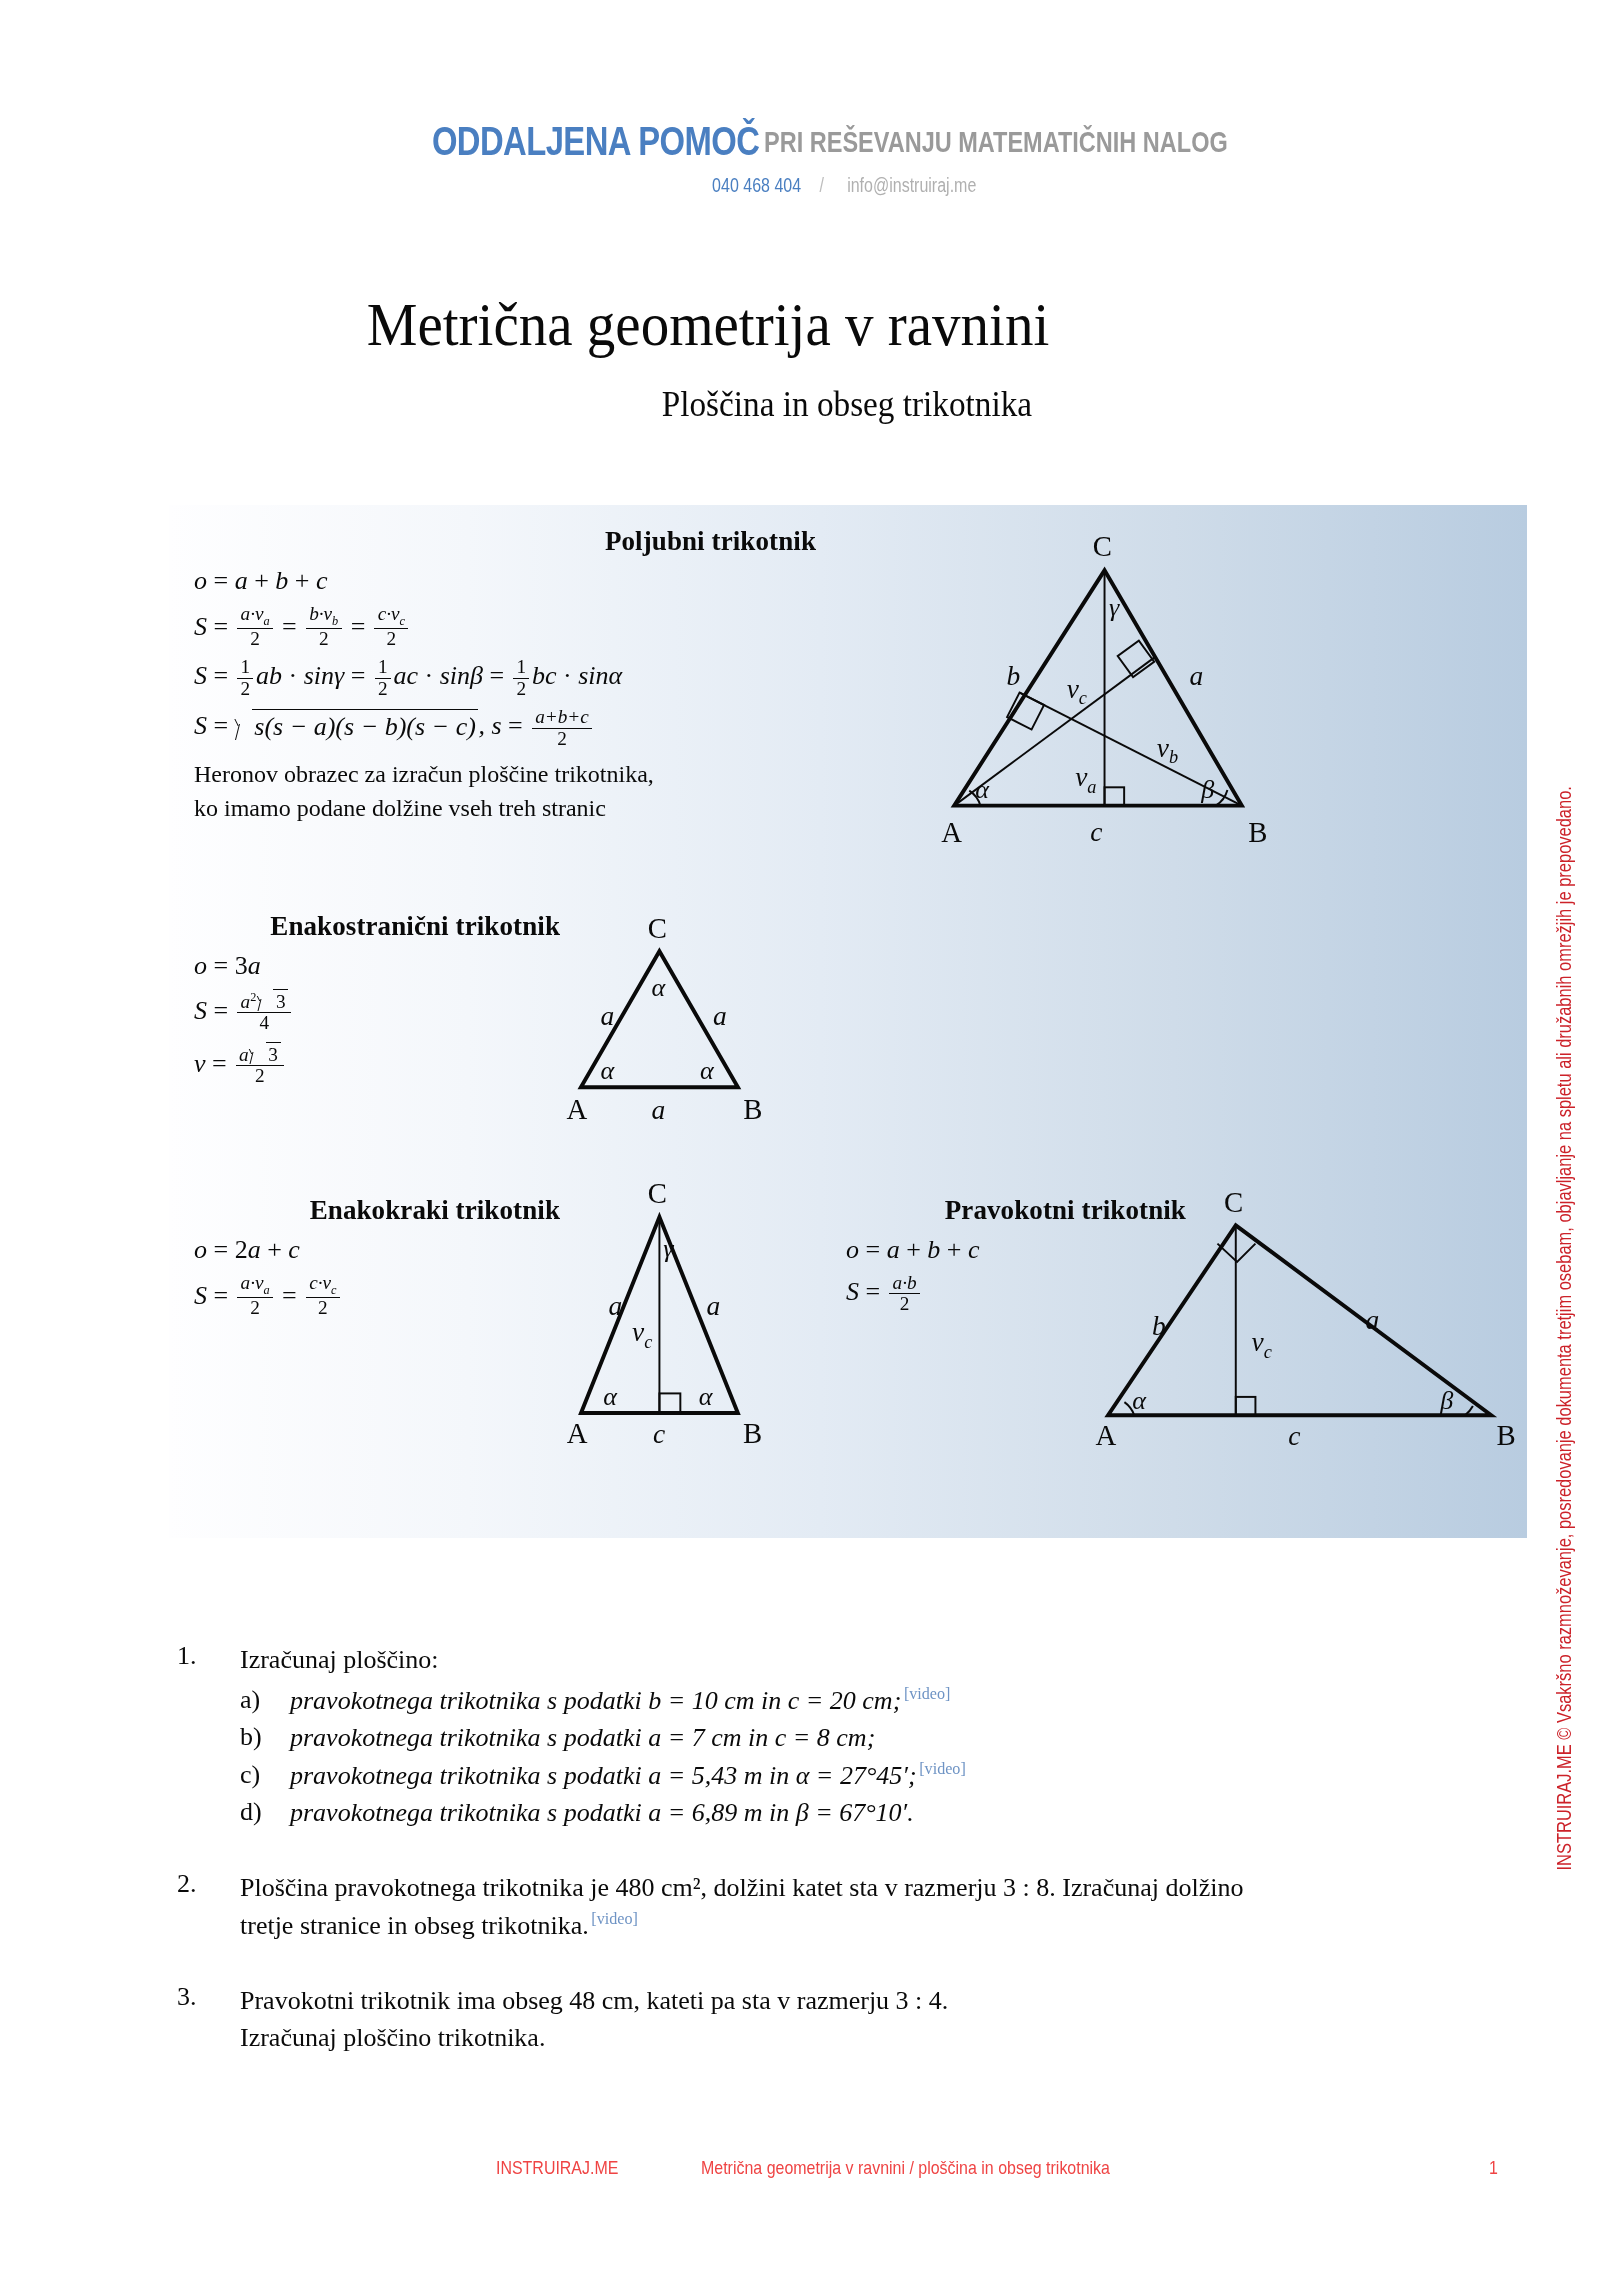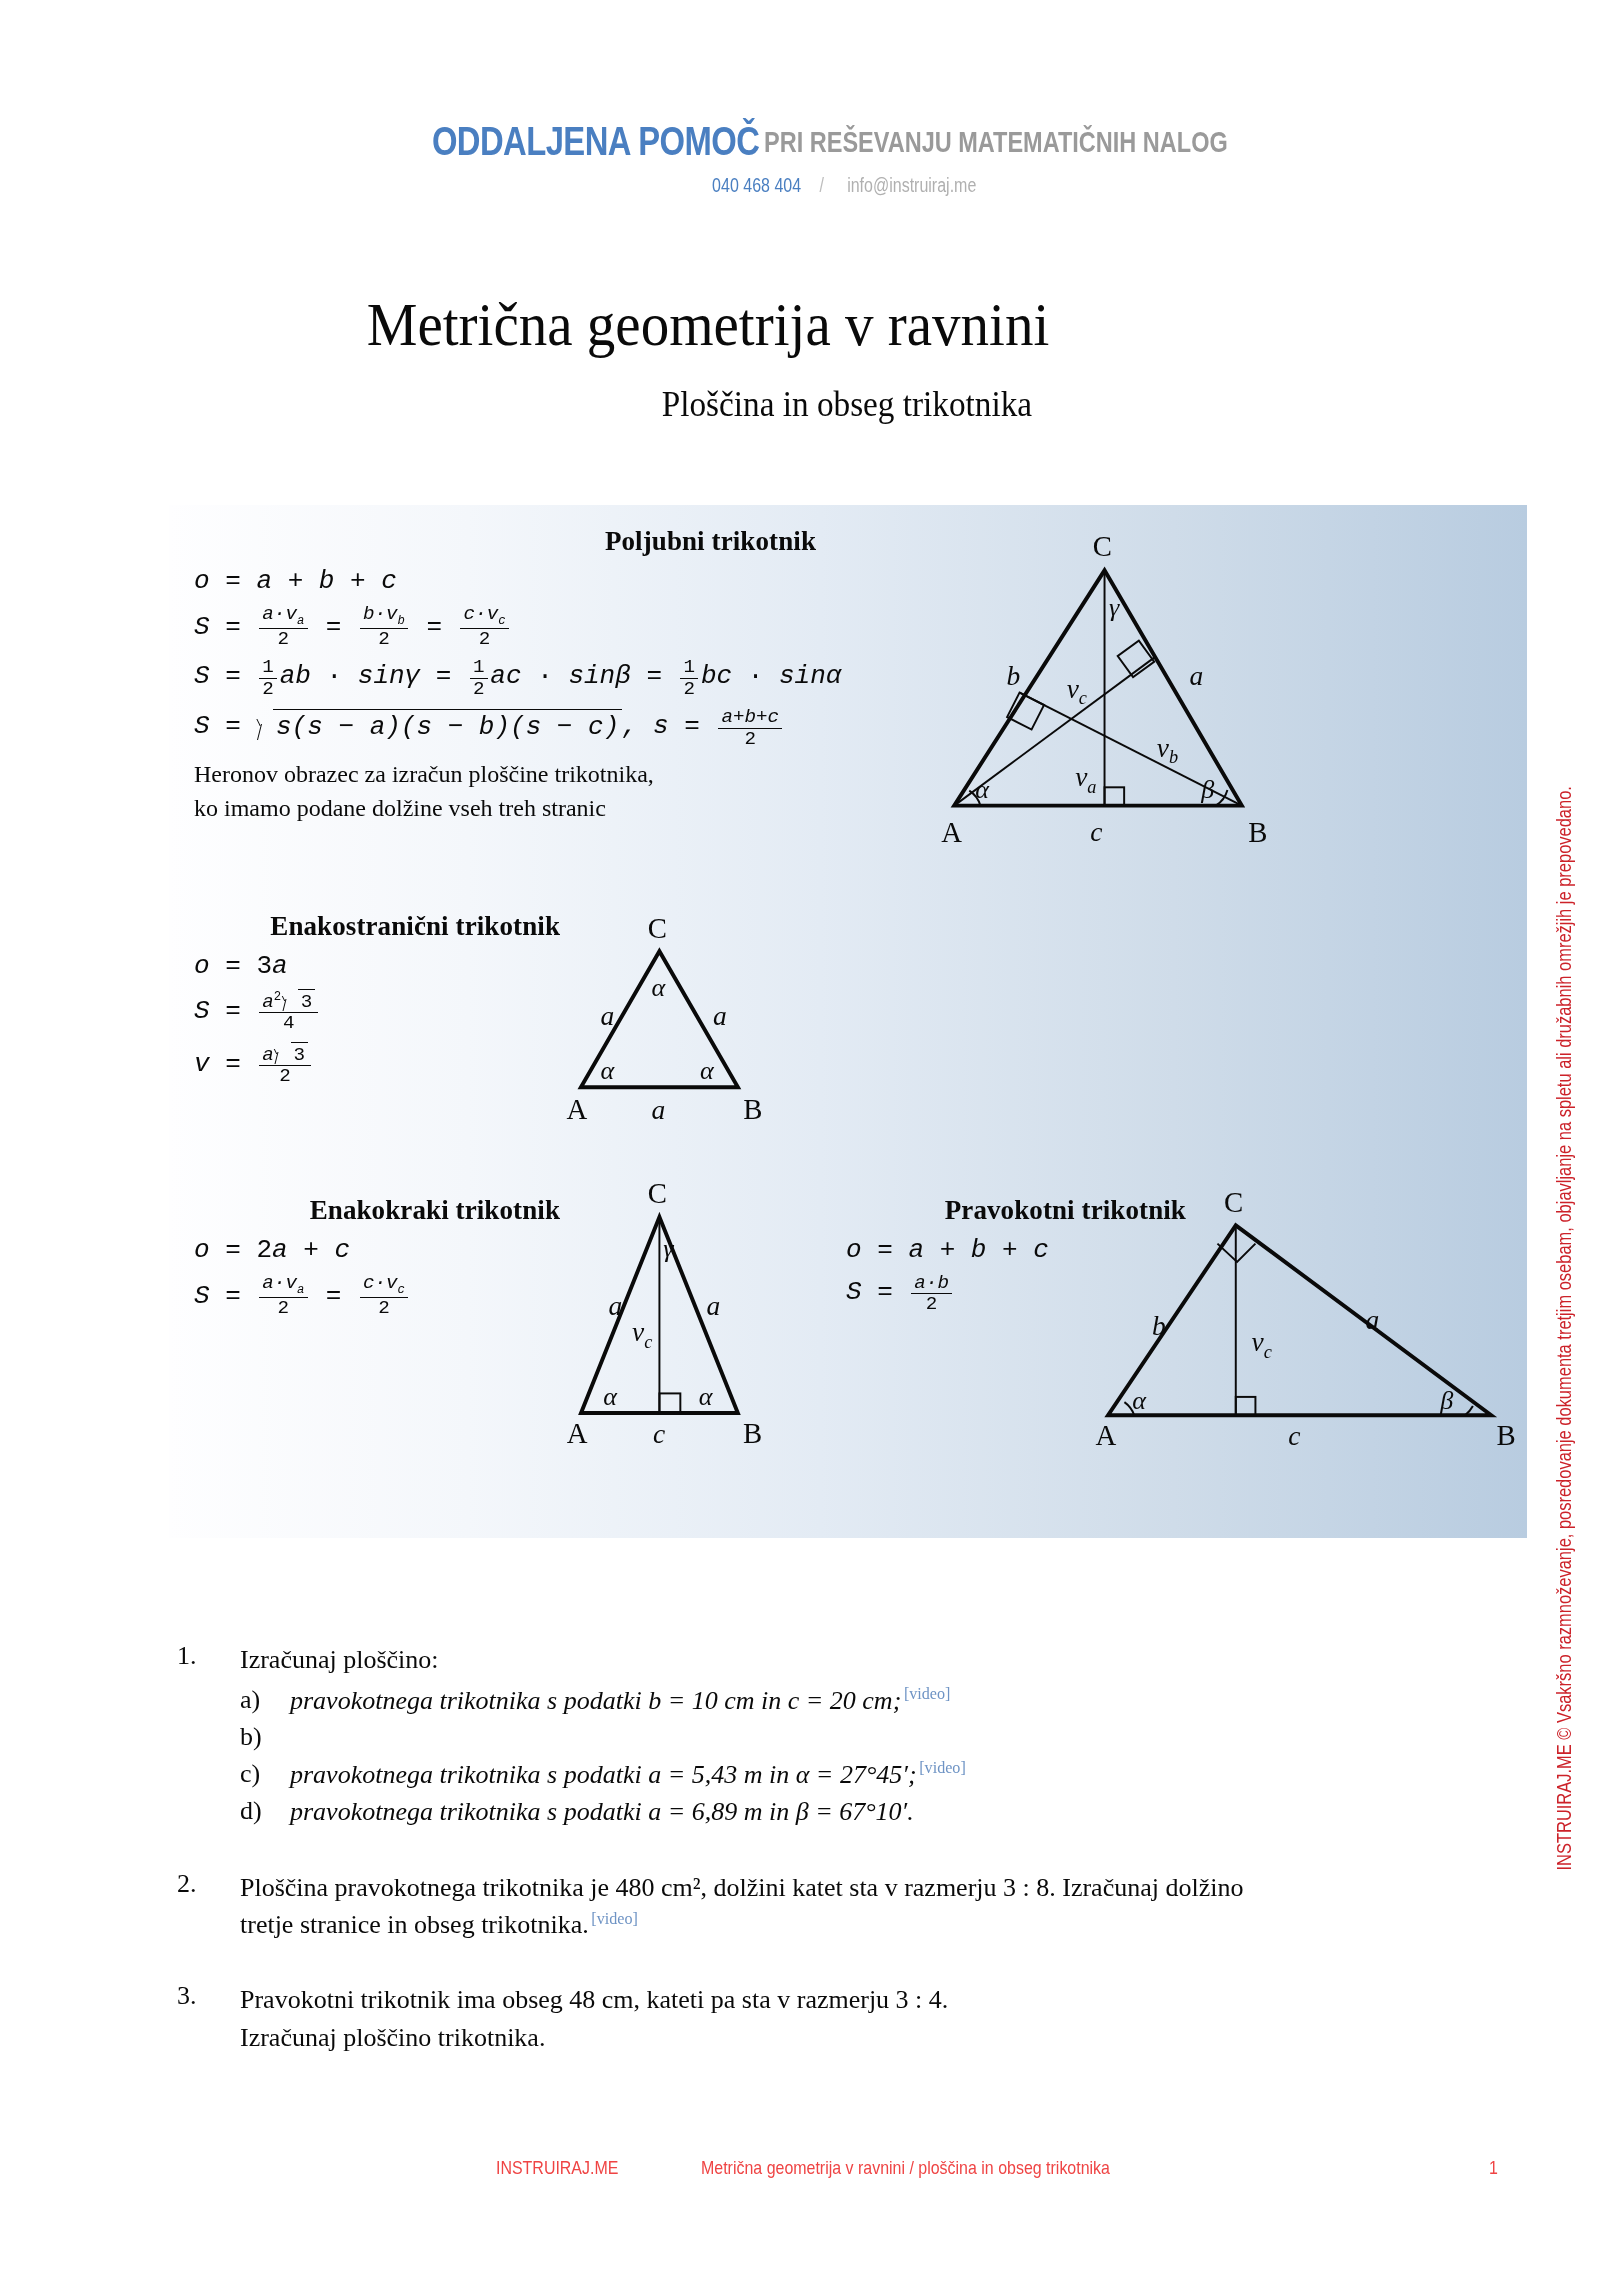--- a/index.html
+++ b/index.html
@@ -48,21 +48,21 @@
     position:absolute;left:133px;top:505px;width:1358px;height:1033px;
     background:linear-gradient(to right,#fefeff 0%,#f4f7fb 22%,#e3ebf4 48%,#cfdce9 74%,#b8cce0 100%);
   }
 
   
   .blk{position:absolute;}
   .blk h3{
     margin:0 0 6.5px 0;font-family:"Liberation Serif",serif;
     font-weight:bold;font-size:27px;color:#0a0a0a;letter-spacing:0.1px;text-align:right;
   }
-  .fml{font-family:Liberation Mono, monospace;font-size:26px;color:#0a0a0a;margin:8.5px 0;white-space:nowrap;}
+  .fml{font-family:Liberation Serif, serif;font-size:26px;color:#0a0a0a;margin:8.5px 0;white-space:nowrap;}
   .it{font-style:italic;}
   .note{font-family:"Liberation Serif",serif;font-size:24px;color:#0a0a0a;line-height:1.42;}
 
   
   .frac{display:inline-block;vertical-align:-0.52em;text-align:center;font-size:.74em;line-height:1.05;margin:0 2.6px;}
   .frac .num{display:block;padding:0 3.3px;}
   .frac .den{display:block;border-top:1.3px solid #0a0a0a;padding:0 3.3px;}
   sub{font-size:.64em;}
   sup{font-size:.64em;}
   
@@ -291,20 +291,21 @@
         <div class="ex-num">1.</div>
         <div class="ex-body">Izračunaj ploščino:</div>
       </div>
       <div style="margin-left:63px;">
         <div class="sub-row">
           <div class="sub-lbl">a)</div>
           <div><span class="it">pravokotnega trikotnika s podatki b = 10 cm in c = 20 cm;</span><span class="vid">[video]</span></div>
         </div>
         <div class="sub-row">
           <div class="sub-lbl">b)</div>
+          <div><span class="it">pravokotnega trikotnika s podatki a = 7 cm in c = 8 cm;</span><span class="vid"></span></div>
         </div>
         <div class="sub-row">
           <div class="sub-lbl">c)</div>
           <div><span class="it">pravokotnega trikotnika s podatki a = 5,43 m in α = 27°45′;</span><span class="vid">[video]</span></div>
         </div>
         <div class="sub-row">
           <div class="sub-lbl">d)</div>
           <div><span class="it">pravokotnega trikotnika s podatki a = 6,89 m in β = 67°10′.</span><span class="vid"></span></div>
         </div>
       </div>

